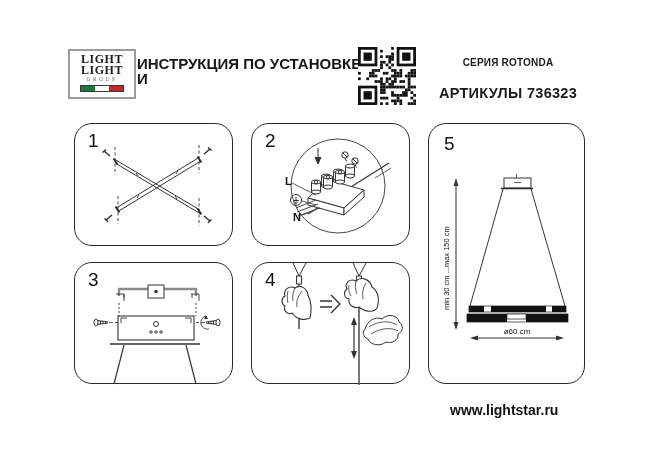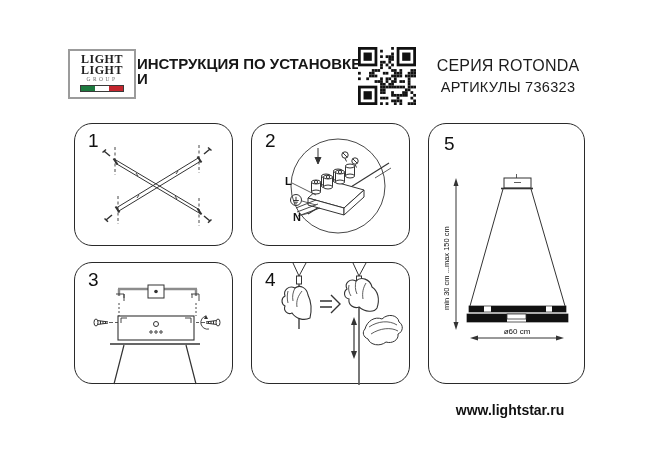--- a/index.html
+++ b/index.html
@@ -15,34 +15,34 @@
   }
   .logo-word{font-family:"Liberation Serif", serif;font-weight:bold;font-size:12px;line-height:11px;color:#202020;letter-spacing:.5px;}
   .logo-group{font-family:"Liberation Serif", serif;font-size:5.5px;letter-spacing:2.5px;color:#6b6b6b;line-height:7px;}
   #logo-flag{margin:2px auto 0 auto;width:42px;height:5px;border:1px solid #3a3a3a;display:flex;}
   #logo-flag div{flex:1;}
   .fl-green{background:#1d7a3f;} .fl-white{background:#ffffff;} .fl-red{background:#c4262e;}
   #main-title{
     left:137px;top:57px;width:230px;font-size:15px;font-weight:bold;line-height:14.5px;color:#161616;
   }
   #series-block{left:430px;top:57px;width:156px;text-align:center;}
-  #series-line{font-size:16px;font-weight:normal;letter-spacing:.2px;}
-  #articles-line{font-size:14.5px;font-weight:normal;margin-top:4px;letter-spacing:.3px;}
+  #series-line{font-size:10px;font-weight:bold;letter-spacing:.2px;}
+  #articles-line{font-size:14.5px;font-weight:bold;margin-top:17px;letter-spacing:.3px;}
   
   .panel{
     border:1.3px solid #2a2a2a;border-radius:18px;background:#fff;box-sizing:border-box;
   }
   .step-num{position:absolute;left:13px;top:6px;font-size:19px;font-weight:400;color:#111;}
   #p1{left:74px;top:123px;width:159px;height:123px;}
   #p2{left:251px;top:123px;width:159px;height:123px;}
   #p3{left:74px;top:262px;width:159px;height:122px;}
   #p4{left:251px;top:262px;width:159px;height:122px;}
   #p5{left:428px;top:123px;width:157px;height:261px;}
   .panel svg{position:absolute;left:0;top:0;}
-  #footer-url{left:450px;top:402px;width:120px;text-align:center;font-size:14px;font-weight:bold;color:#111;}
+  #footer-url{left:450px;top:402px;width:120px;text-align:left;font-size:14px;font-weight:bold;color:#111;}
   #qr-wrap{left:358px;top:47px;width:58px;height:58px;}
   svg text{font-family:"Liberation Sans", sans-serif;}
 </style>
 </head>
 <body>
 
 <div id="sheet">
 
   <div id="logo-box" class="abs">
     <div class="logo-word" style="margin-top:3px">LIGHT</div>

